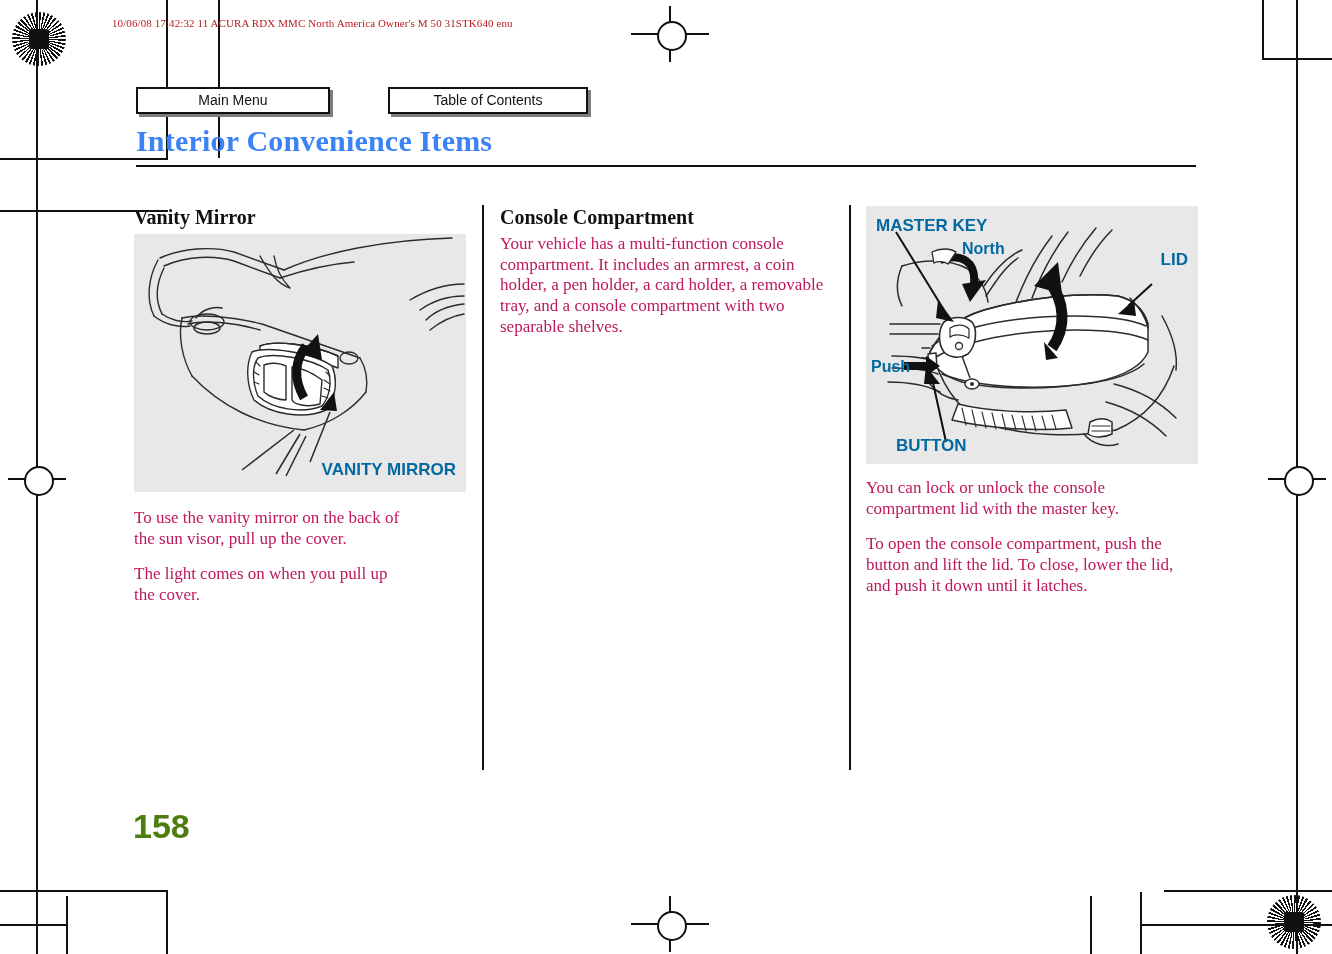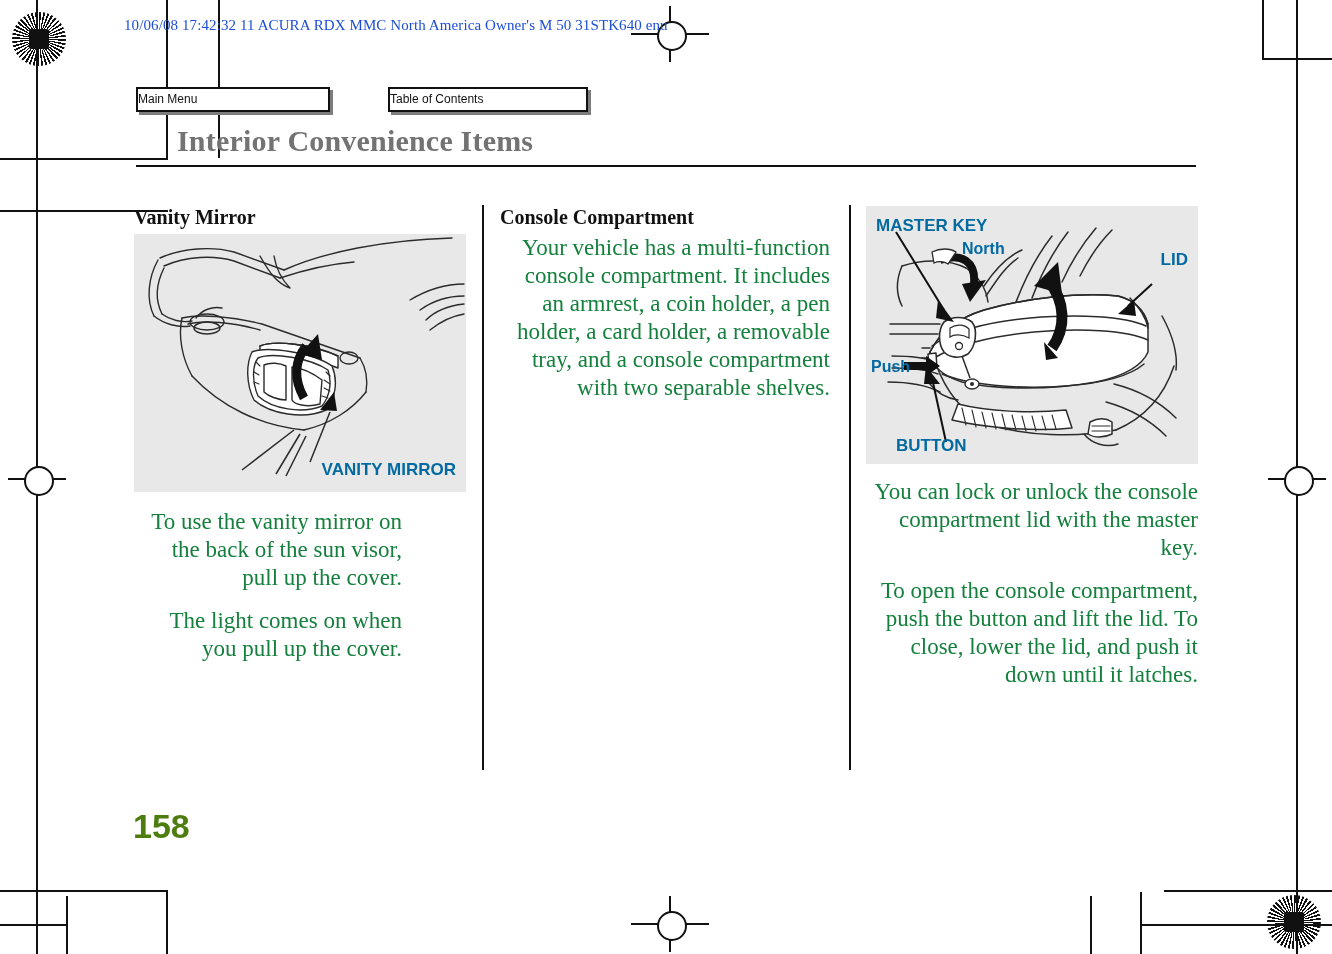--- a/index.html
+++ b/index.html
@@ -81,57 +81,56 @@
   .ch-left   { left: 8px;   top: 440px; width: 58px; height: 78px; }
   .ch-right  { left: 1268px; top: 440px; width: 58px; height: 78px; }
 
   
   .trim-v-left  { position: absolute; left: 36px;  top: 0px; width: 2px; height: 954px; background: #111; }
   .trim-v-right { position: absolute; left: 1296px; top: 0px; width: 2px; height: 954px; background: #111; }
 
   
   .doc-stamp {
     position: absolute;
-    left: 124px; top: 17px;
+    left: 112px; top: 17px;
     font-family: "Liberation Serif", serif;
-    font-size: 15px;
-    color: #1d4ed8;
+    font-size: 11px;
+    color: #b91c1c;
     white-space: nowrap;
     letter-spacing: 0.1px;
   }
 
   
   .navbar { position: absolute; left: 136px; top: 87px; }
   .nav-btn {
     display: inline-block;
     border: 2px solid #111;
     background: #ffffff;
     box-shadow: 3px 3px 0 #7d7d7d;
     font-family: "Liberation Sans", sans-serif;
-    font-size: 12px;
+    font-size: 14px;
     color: #111;
     padding: 3px 0 4px 0;
-    text-align: left;
+    text-align: center;
     vertical-align: top;
     box-sizing: border-box;
     cursor: pointer;
   }
   .nav-btn.main  { width: 194px; margin-right: 54px; }
   .nav-btn.toc   { width: 200px; }
 
   
   .page-title {
     position: absolute;
     left: 136px; top: 124px;
     font-family: "Liberation Serif", serif;
     font-weight: bold;
     font-size: 30px;
-    color: #737373;
+    color: #3b82f6;
     letter-spacing: 0.2px;
-    margin-left: 41px;
   }
   .title-rule {
     position: absolute;
     left: 136px; top: 165px;
     width: 1060px; height: 2px;
     background: #111;
   }
 
   
   .col-divider {
@@ -152,25 +151,24 @@
   .sec-head {
     font-family: "Liberation Serif", serif;
     font-weight: bold;
     font-size: 20px;
     color: #111;
     margin: 0 0 6px 0;
     line-height: 1.1;
   }
   .body-p {
     font-family: "Liberation Serif", serif;
-    font-size: 23px;
+    font-size: 17px;
     line-height: 1.22;
-    color: #15803d;
+    color: #be185d;
     margin: 0 0 15px 0;
-    text-align: right;
   }
 
   
   .fig {
     position: relative;
     background: #e8e8e8;
     overflow: hidden;
   }
   .fig-left  { width: 332px; height: 258px; margin-bottom: 16px; }
   .fig-right { width: 332px; height: 258px; margin-bottom: 14px; }

